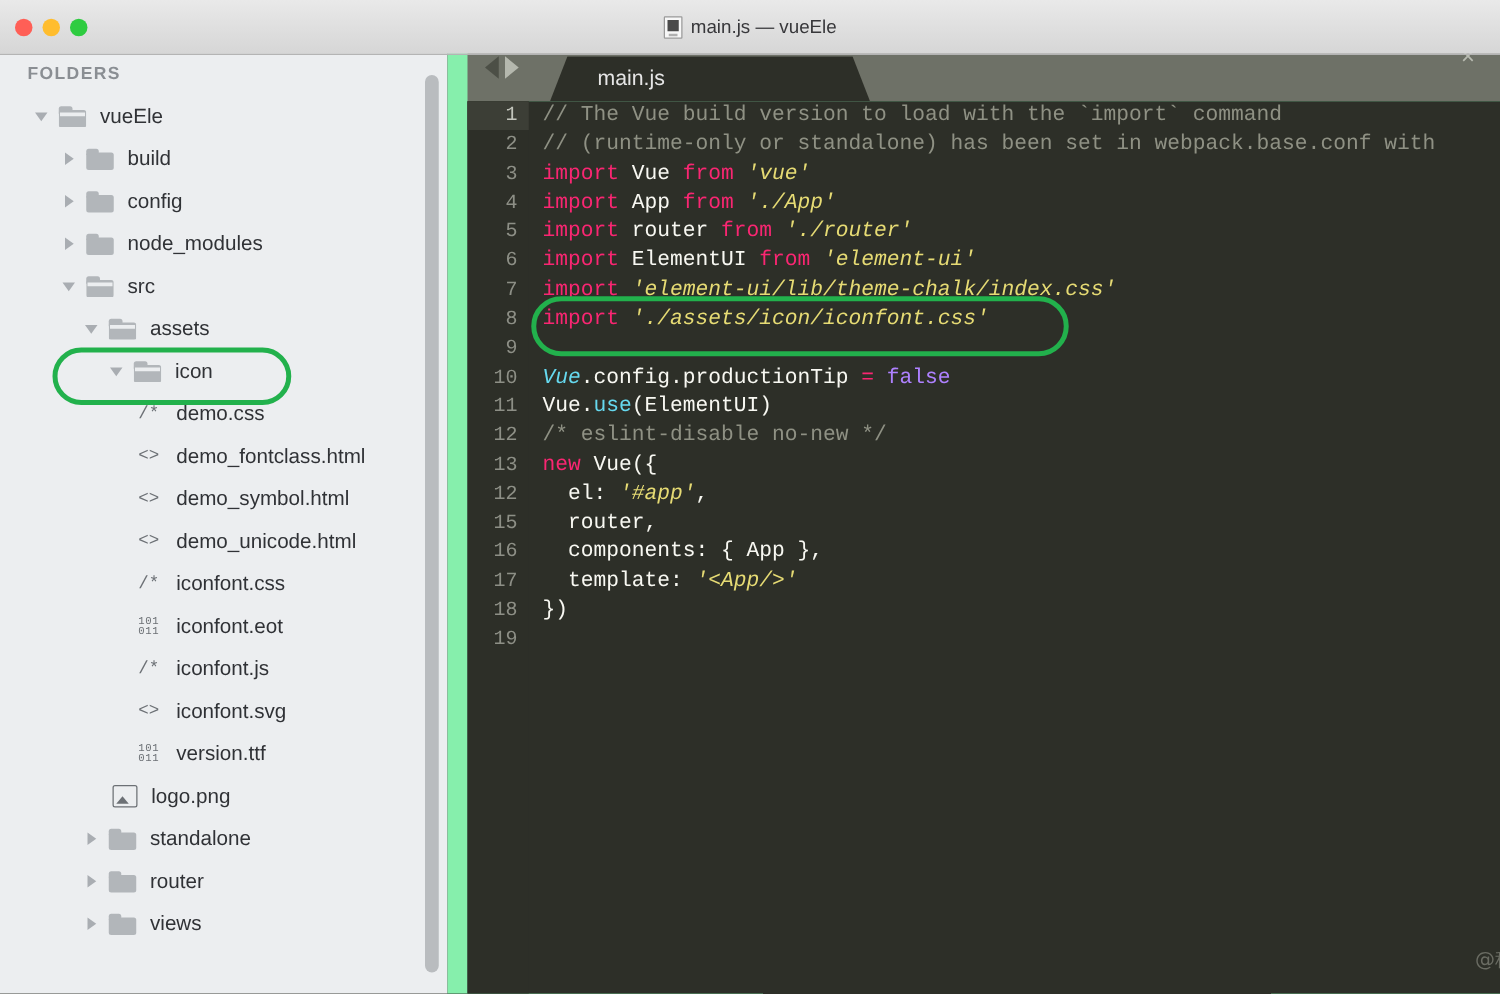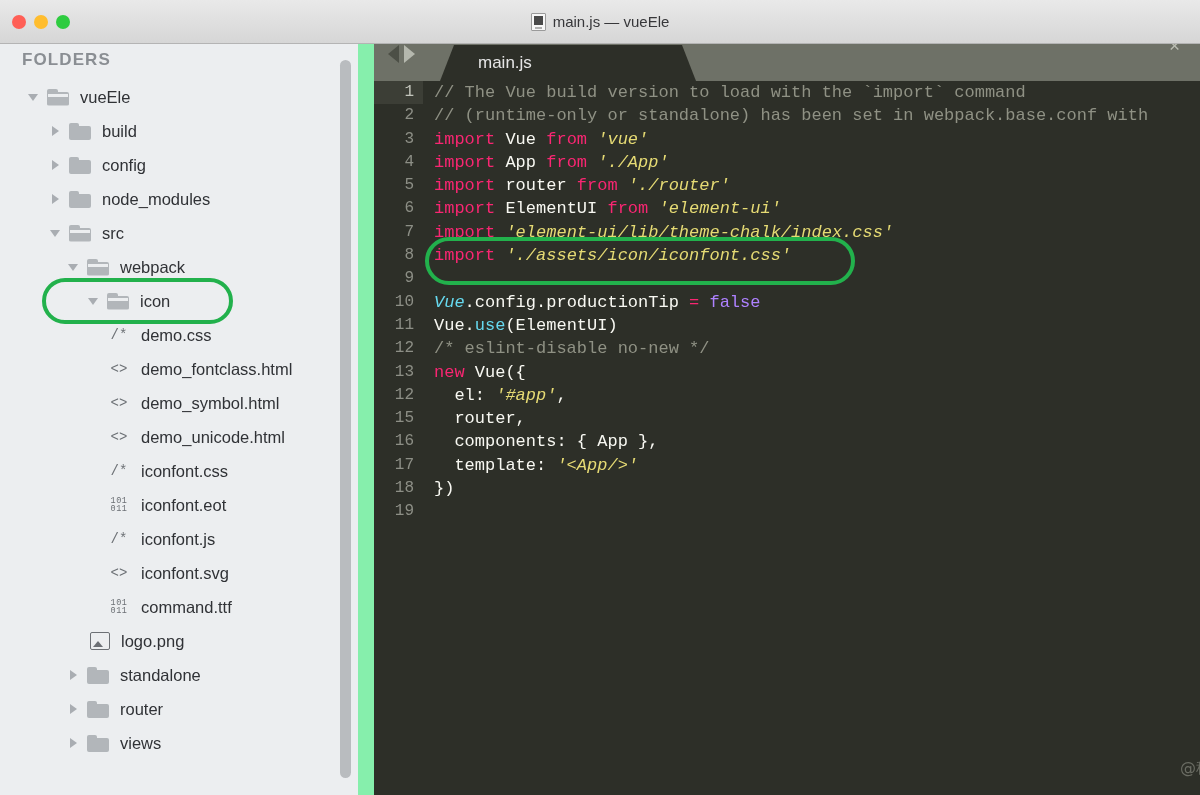--- a/index.html
+++ b/index.html
@@ -55,21 +55,21 @@
   }
 
   
   .sidebar {
     position: absolute; top: 28px; left: 0;
     width: 358px; height: 767px;
     background: #eceef0;
     overflow: hidden;
   }
   .sidebar-header {
-    font-size: 17px; font-weight: bold;
+    font-size: 14px; font-weight: bold;
     letter-spacing: 1.1px;
     color: #8a8e93;
     padding: 22px 0 10px 22px;
   }
   .tree { padding-left: 0; }
   .row {
     display: flex; align-items: center;
     height: 34px;
     font-size: 16.5px;
     color: #303236;
@@ -336,21 +336,21 @@
           <span class="folder open">
             <span class="lid"></span>
           </span>
           <span>src</span>
         </div>
         <div class="row indent-2">
           <span class="twist down"></span>
           <span class="folder open">
             <span class="lid"></span>
           </span>
-          <span>webpack</span>
+          <span>assets</span>
         </div>
         <div class="row indent-3">
           <span class="twist down"></span>
           <span class="folder open">
             <span class="lid"></span>
           </span>
           <span>icon</span>
         </div>
         <div class="row indent-4">
           <span class="fglyph">/*</span>
@@ -379,21 +379,21 @@
         <div class="row indent-4">
           <span class="fglyph">/*</span>
           <span>iconfont.js</span>
         </div>
         <div class="row indent-4">
           <span class="fglyph">&lt;&gt;</span>
           <span>iconfont.svg</span>
         </div>
         <div class="row indent-4">
           <span class="fglyph bin">101<br>011</span>
-          <span>command.ttf</span>
+          <span>version.ttf</span>
         </div>
         <div class="row indent-3">
           <span class="fglyph img"></span>
           <span>logo.png</span>
         </div>
         <div class="row indent-2">
           <span class="twist right"></span>
           <span class="folder"></span>
           <span>standalone</span>
         </div>

